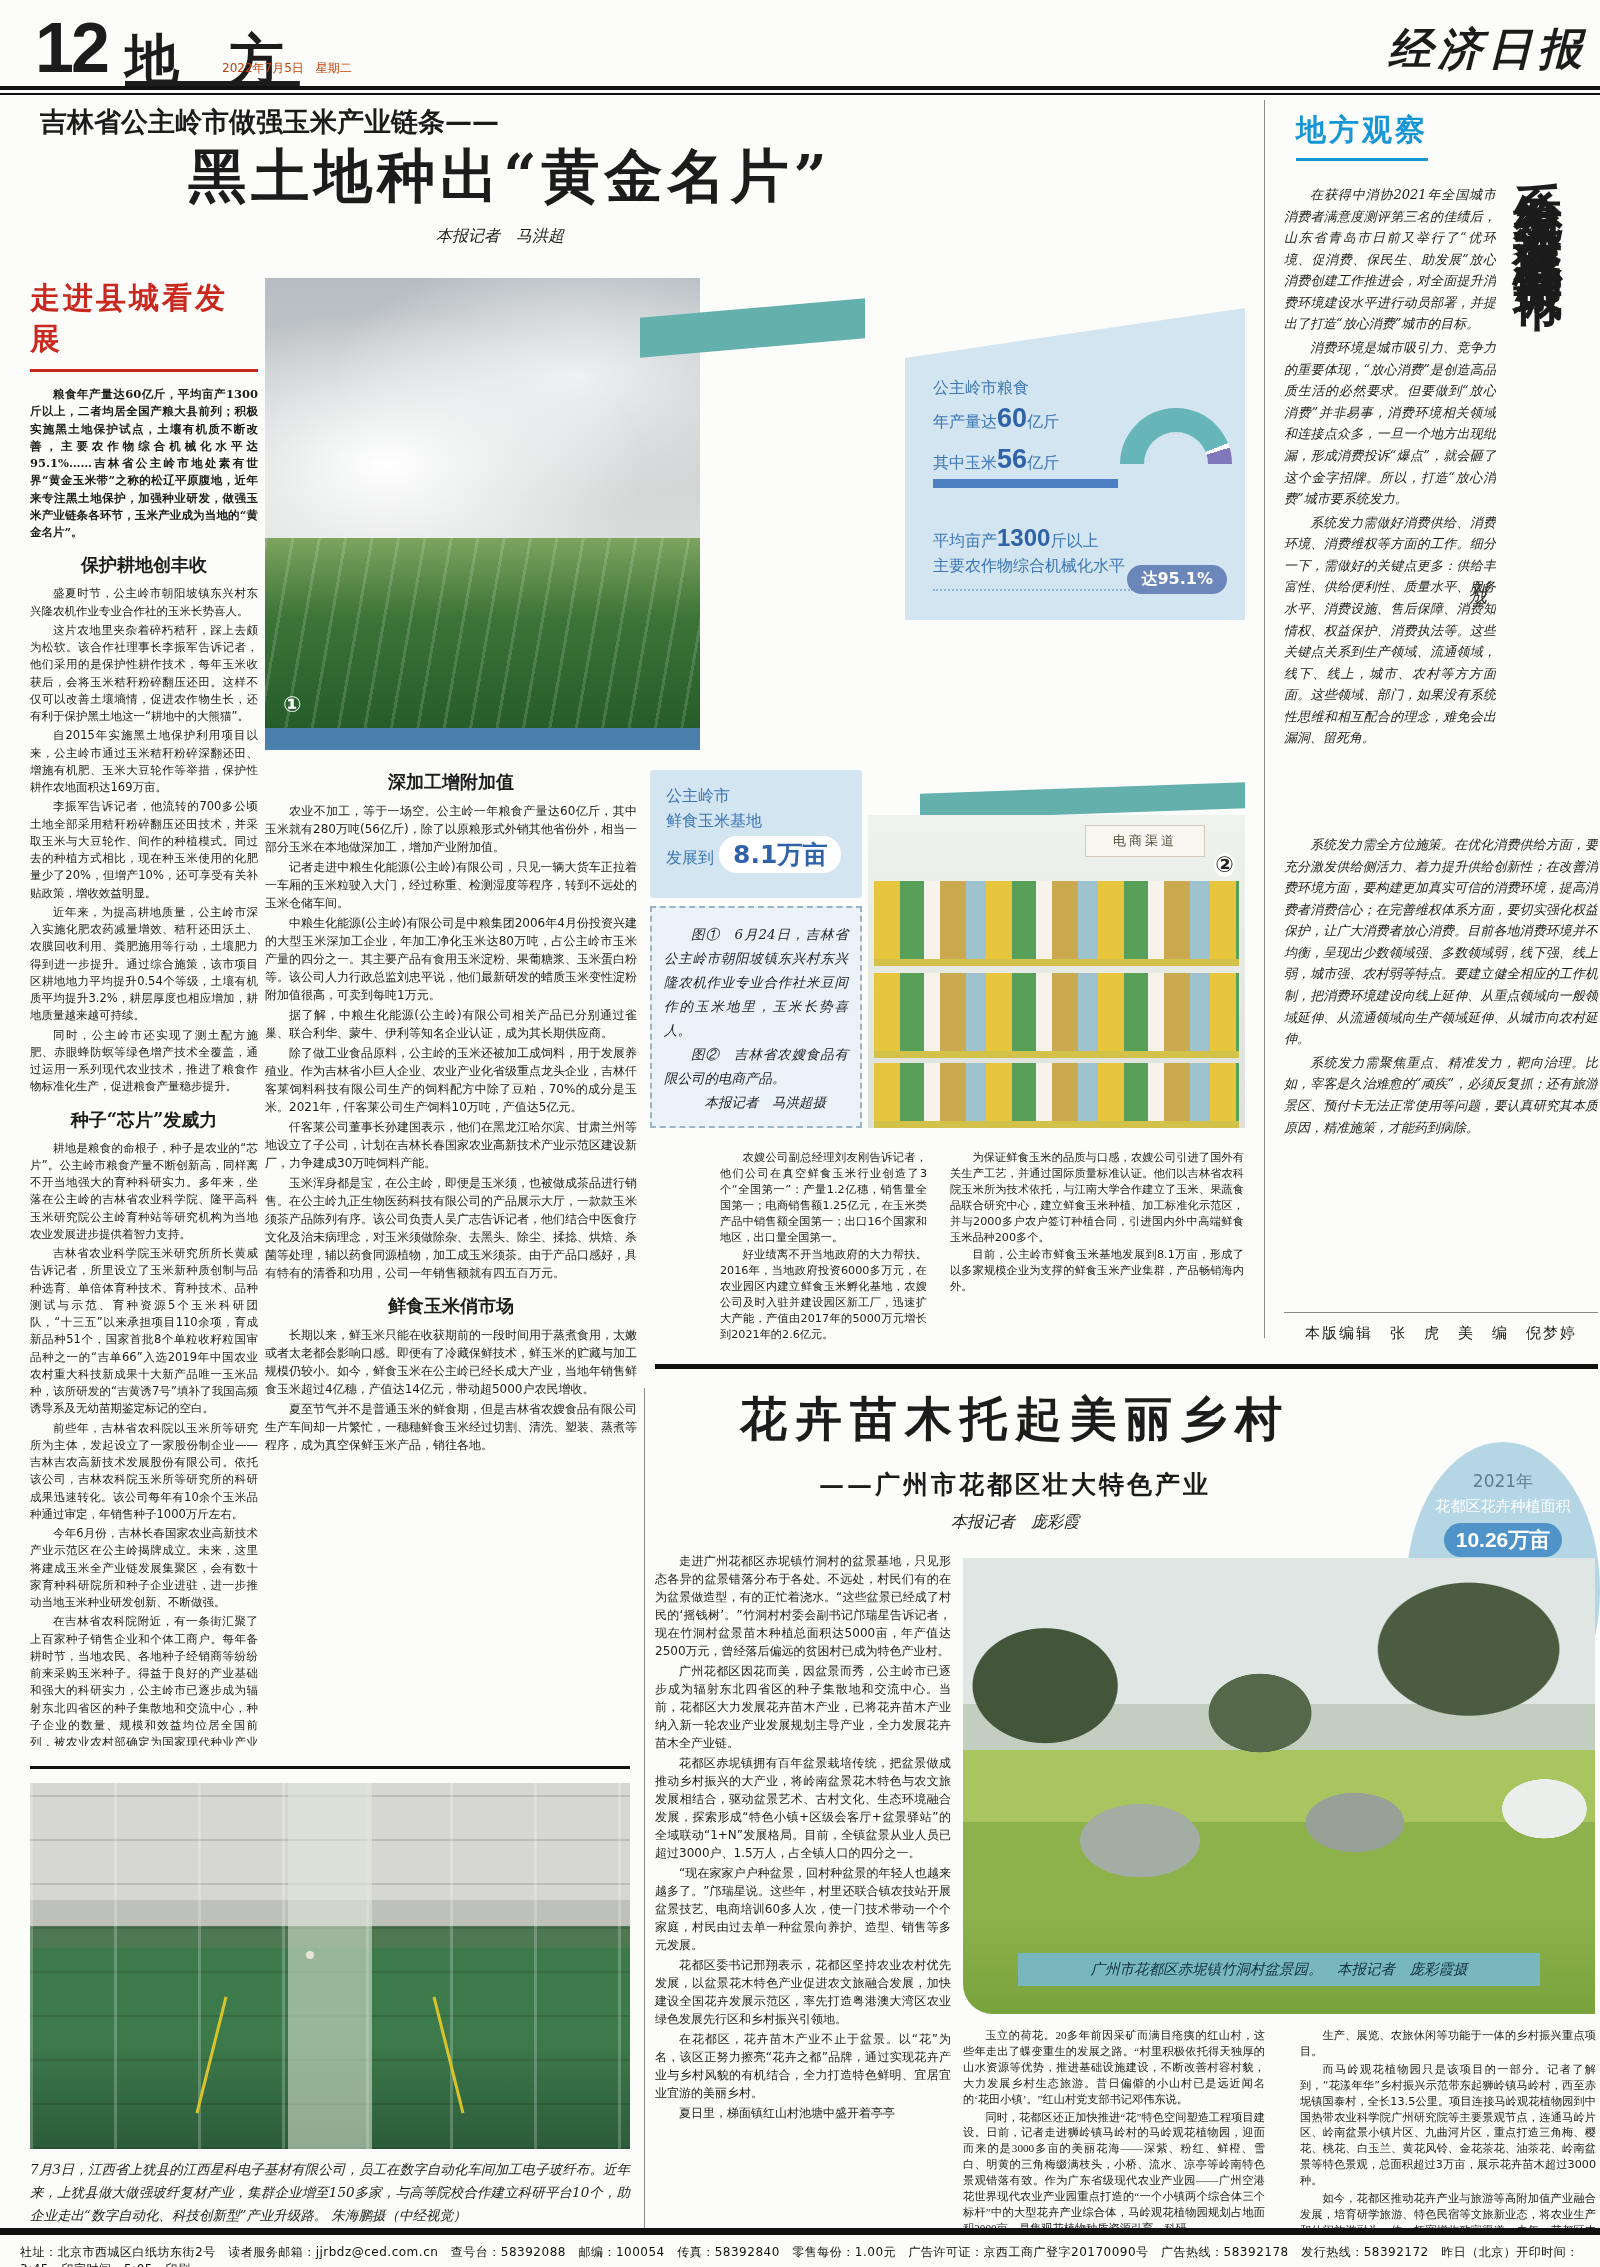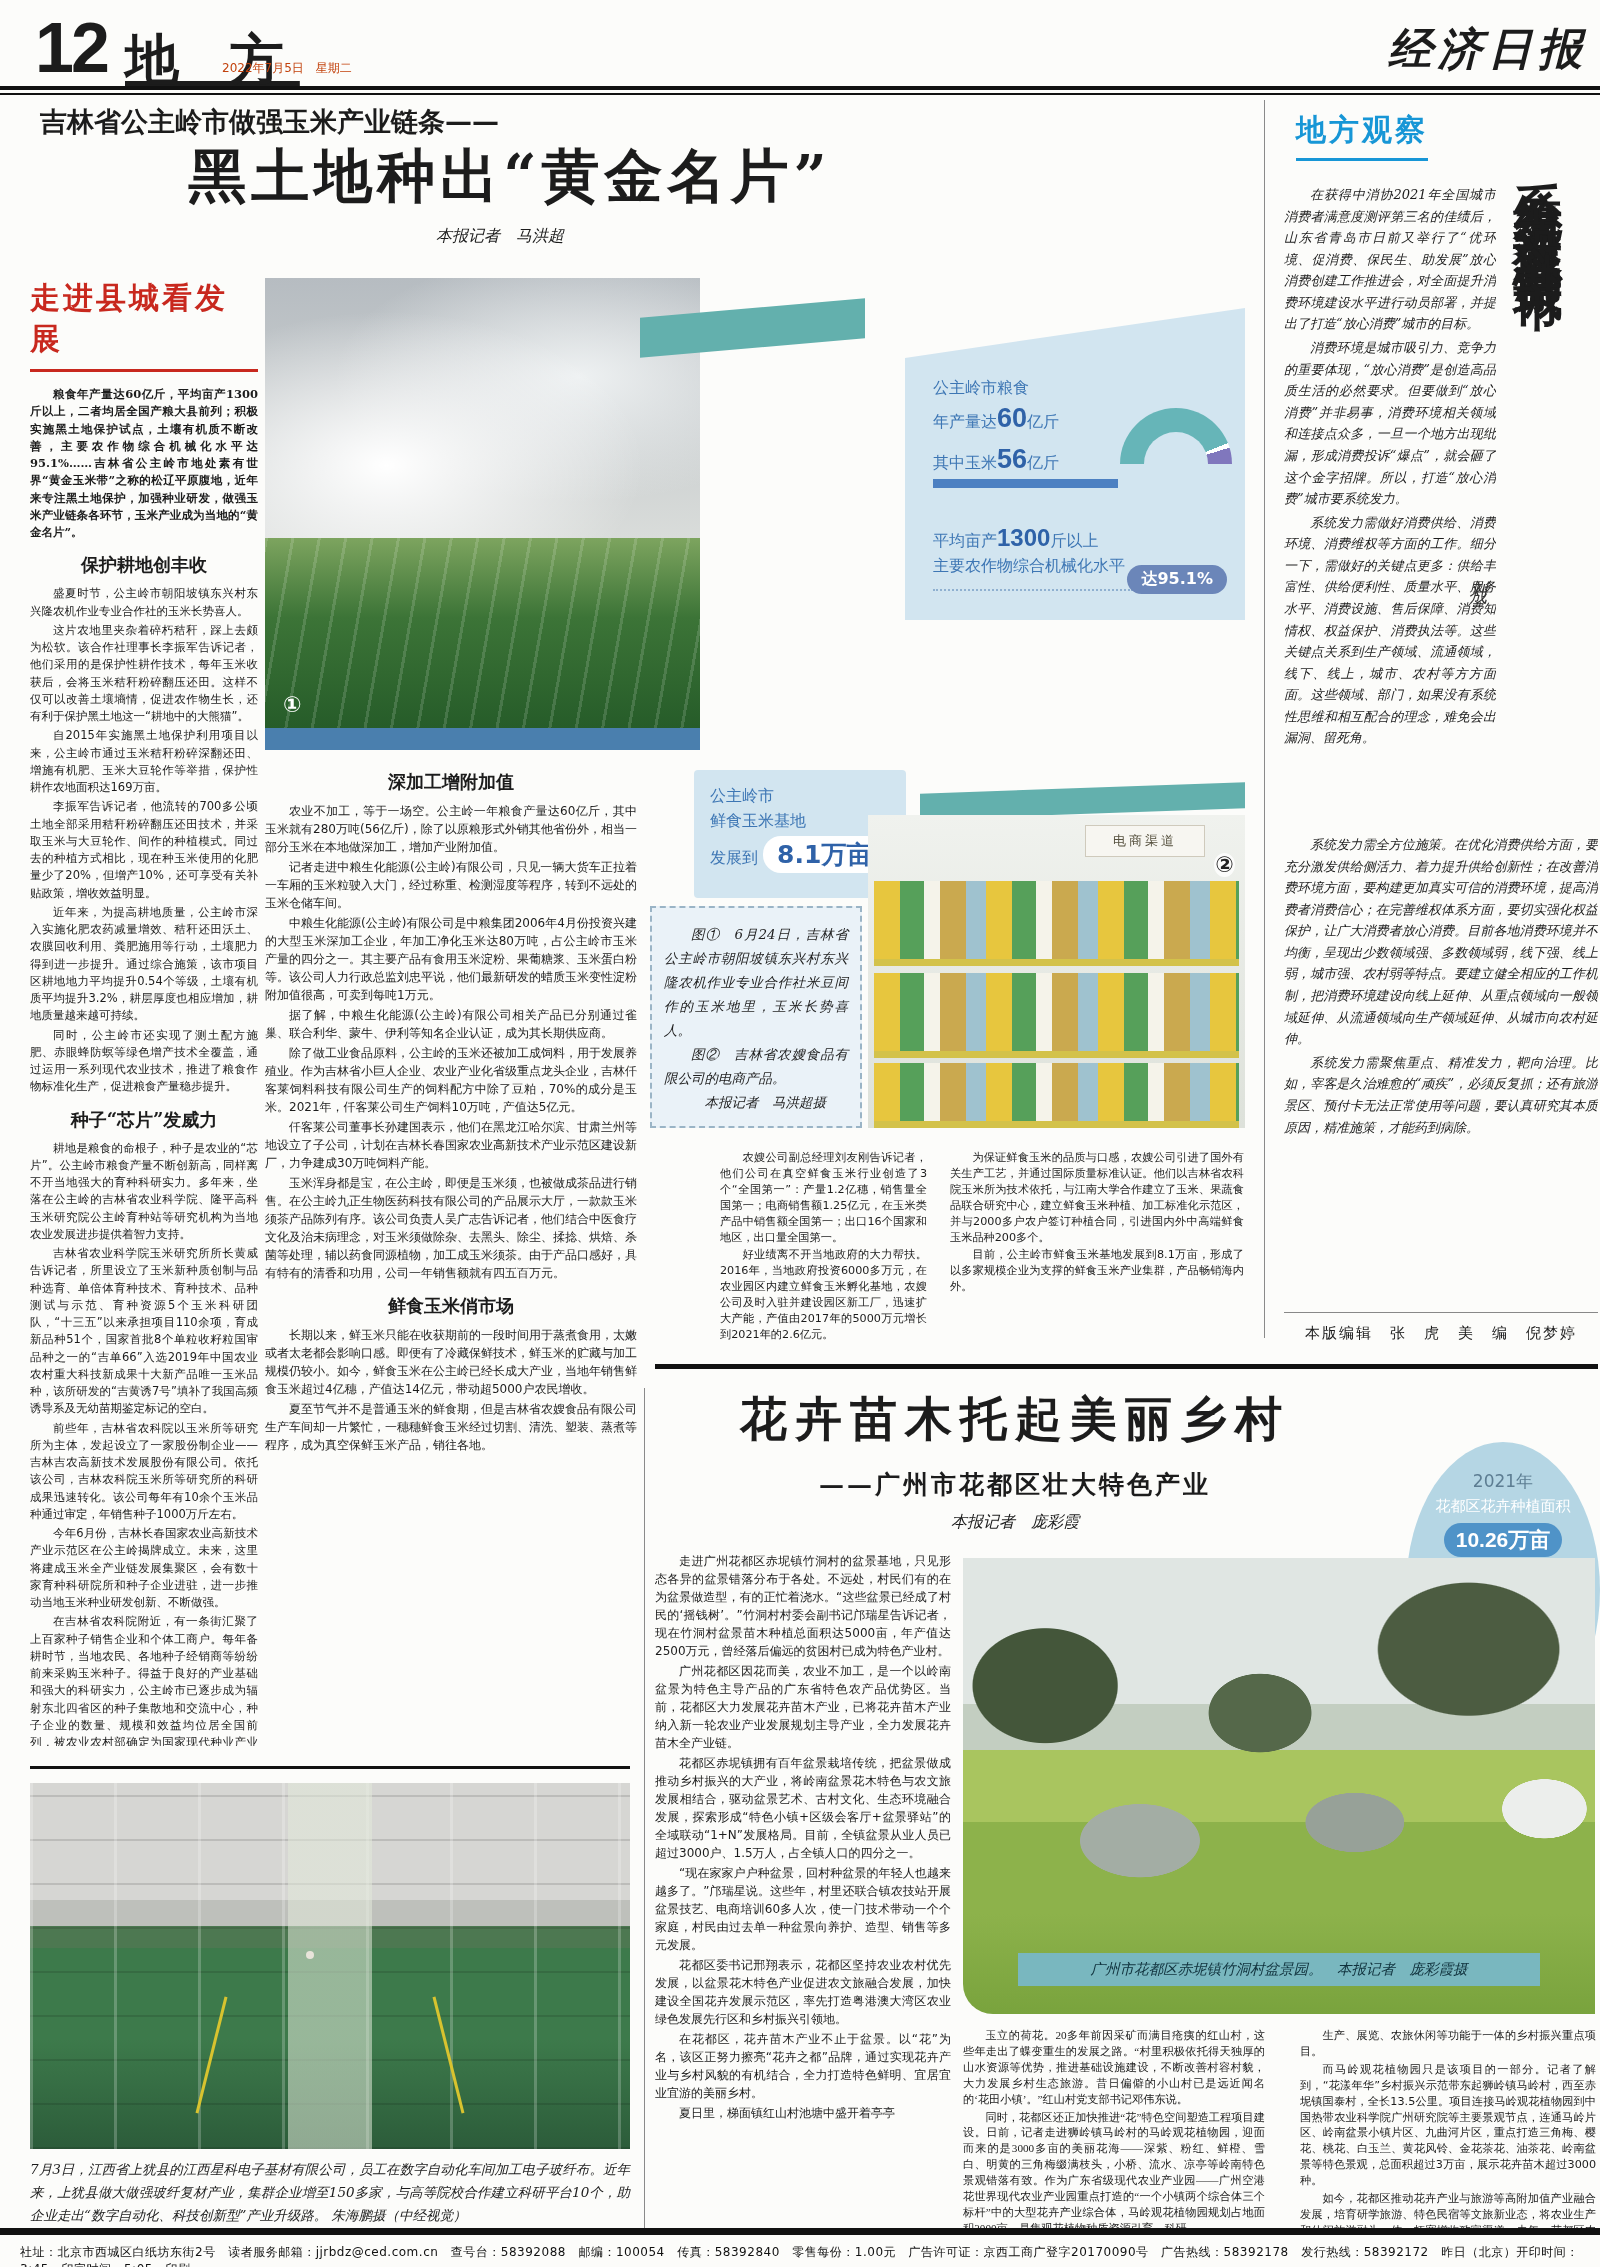--- a/index.html
+++ b/index.html
@@ -145,21 +145,21 @@
     <div class="abs" style="left:28px;top:212px;width:290px;">
       <div class="ig-line"><span>平均亩产</span><span class="ig-num" style="font-size:24px;">1300</span><span>斤以上</span></div>
       <div class="ig-line">主要农作物综合机械化水平</div>
       <div class="dotline" style="width:200px;margin-top:12px;"></div>
     </div>
     <div class="abs pill" style="right:18px;bottom:26px;">达95.1%</div>
   </div>
 
   <div class="abs deco-teal" style="left:920px;top:788px;width:325px;height:26px;transform:skewY(-2deg);"></div>
 
-  <div class="abs panel" style="left:650px;top:770px;width:212px;height:128px;border-radius:4px;margin-left:44px;">
+  <div class="abs panel" style="left:650px;top:770px;width:212px;height:128px;border-radius:4px;">
     <div style="padding:12px 16px 0 16px;">
       <div class="ig-line">公主岭市</div>
       <div class="ig-line">鲜食玉米基地</div>
       <div class="ig-line">
         <span>发展到</span>
         <span class="pill-big">8.1万亩</span>
       </div>
     </div>
   </div>
 
@@ -228,21 +228,21 @@
   <div class="abs bubble" style="left:1406px;top:1442px;width:194px;height:296px;padding-top:28px;box-sizing:border-box;">
     <div class="yr">2021年</div>
     <div class="lbl">花都区花卉种植面积</div>
     <div class="bpill">10.26万亩</div>
     <div class="lbl">产值达</div>
     <div class="bpill">26.69亿元</div>
   </div>
 
   <div class="abs t12" style="left:655px;top:1552px;width:296px;height:676px;overflow:hidden;">
       <p class="para">走进广州花都区赤坭镇竹洞村的盆景基地，只见形态各异的盆景错落分布于各处。不远处，村民们有的在为盆景做造型，有的正忙着浇水。“这些盆景已经成了村民的‘摇钱树’。”竹洞村村委会副书记邝瑞星告诉记者，现在竹洞村盆景苗木种植总面积达5000亩，年产值达2500万元，曾经落后偏远的贫困村已成为特色产业村。</p>
-      <p class="para">广州花都区因花而美，农业不加工，是一个以岭南盆景为特色主导产品的广东省特色农产品优势区。当前，花都区大力发展花卉苗木产业，已将花卉苗木产业纳入新一轮农业产业发展规划主导产业，全力发展花卉苗木全产业链。</p>
+      <p class="para">广州花都区因花而美，因盆景而秀，公主岭市已逐步成为辐射东北四省区的种子集散地和交流中心。当前，花都区大力发展花卉苗木产业，已将花卉苗木产业纳入新一轮农业产业发展规划主导产业，全力发展花卉苗木全产业链。</p>
       <p class="para">花都区赤坭镇拥有百年盆景栽培传统，把盆景做成推动乡村振兴的大产业，将岭南盆景花木特色与农文旅发展相结合，驱动盆景艺术、古村文化、生态环境融合发展，探索形成“特色小镇+区级会客厅+盆景驿站”的全域联动“1+N”发展格局。目前，全镇盆景从业人员已超过3000户、1.5万人，占全镇人口的四分之一。</p>
       <p class="para">“现在家家户户种盆景，回村种盆景的年轻人也越来越多了。”邝瑞星说。这些年，村里还联合镇农技站开展盆景技艺、电商培训60多人次，使一门技术带动一个个家庭，村民由过去单一种盆景向养护、造型、销售等多元发展。</p>
       <p class="para">花都区委书记邢翔表示，花都区坚持农业农村优先发展，以盆景花木特色产业促进农文旅融合发展，加快建设全国花卉发展示范区，率先打造粤港澳大湾区农业绿色发展先行区和乡村振兴引领地。</p>
       <p class="para">在花都区，花卉苗木产业不止于盆景。以“花”为名，该区正努力擦亮“花卉之都”品牌，通过实现花卉产业与乡村风貌的有机结合，全力打造特色鲜明、宜居宜业宜游的美丽乡村。</p>
       <p class="para">夏日里，梯面镇红山村池塘中盛开着亭亭</p>
     </div>
 
   <div class="abs photo-frame photo4" style="left:963px;top:1558px;width:632px;height:456px;border-radius:0 0 0 30px;">
     <div class="abs capband kai" style="left:55px;right:55px;bottom:28px;">广州市花都区赤坭镇竹洞村盆景园。　本报记者　庞彩霞摄</div>
   </div>

